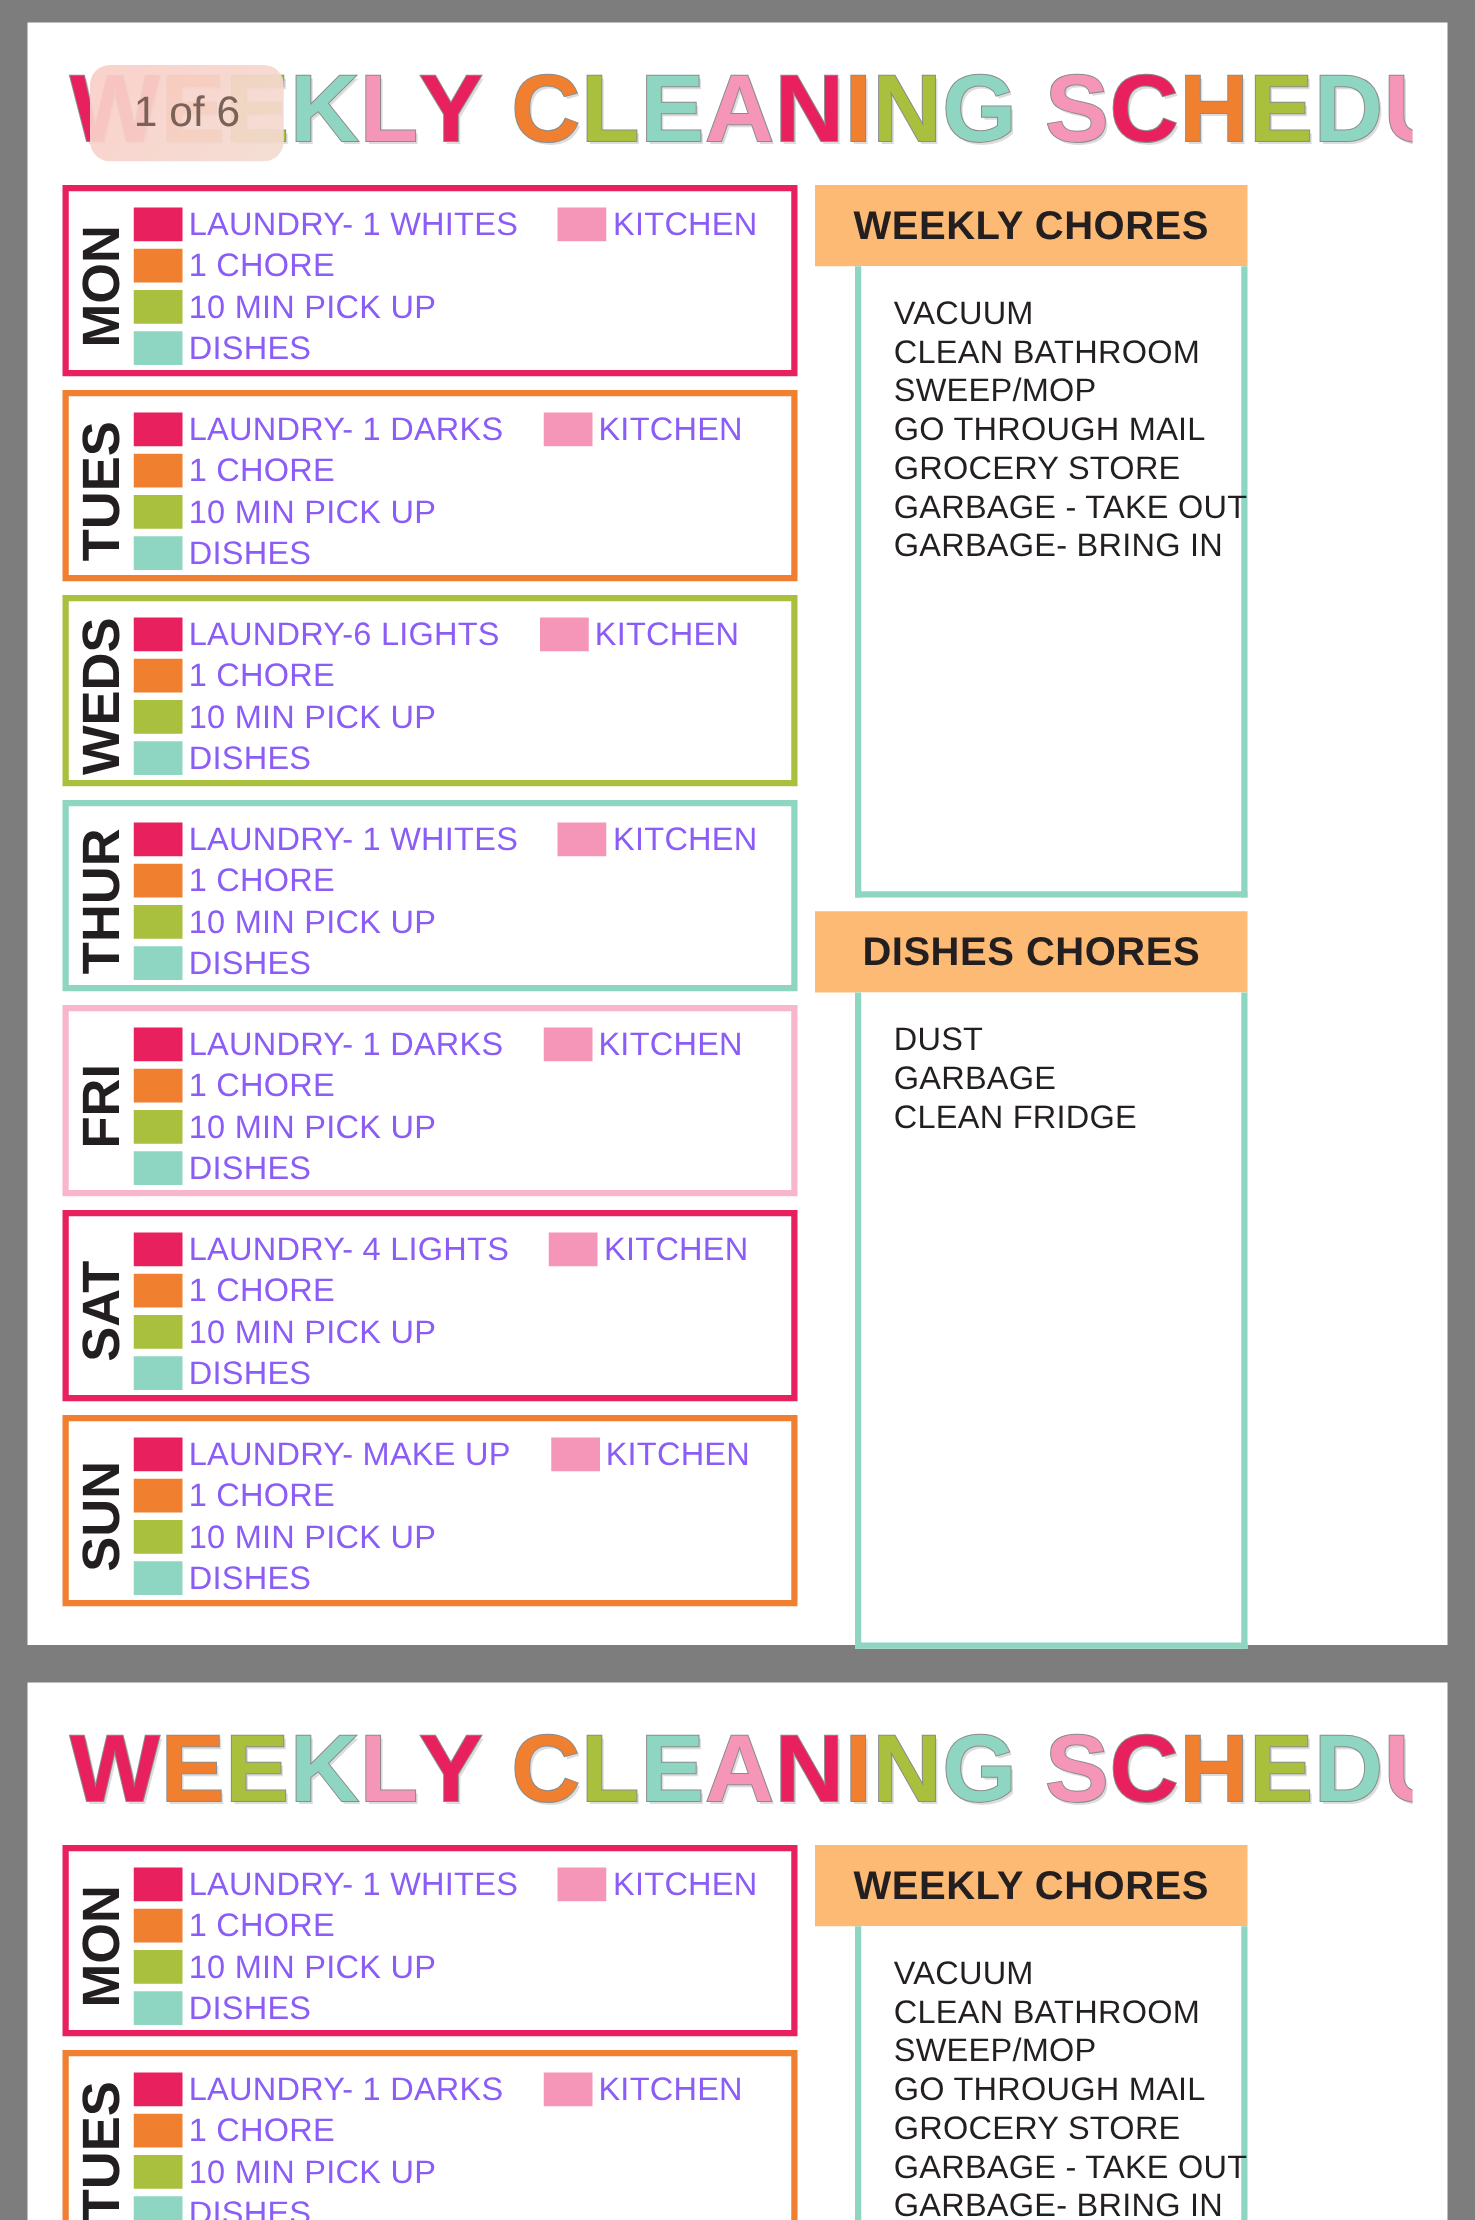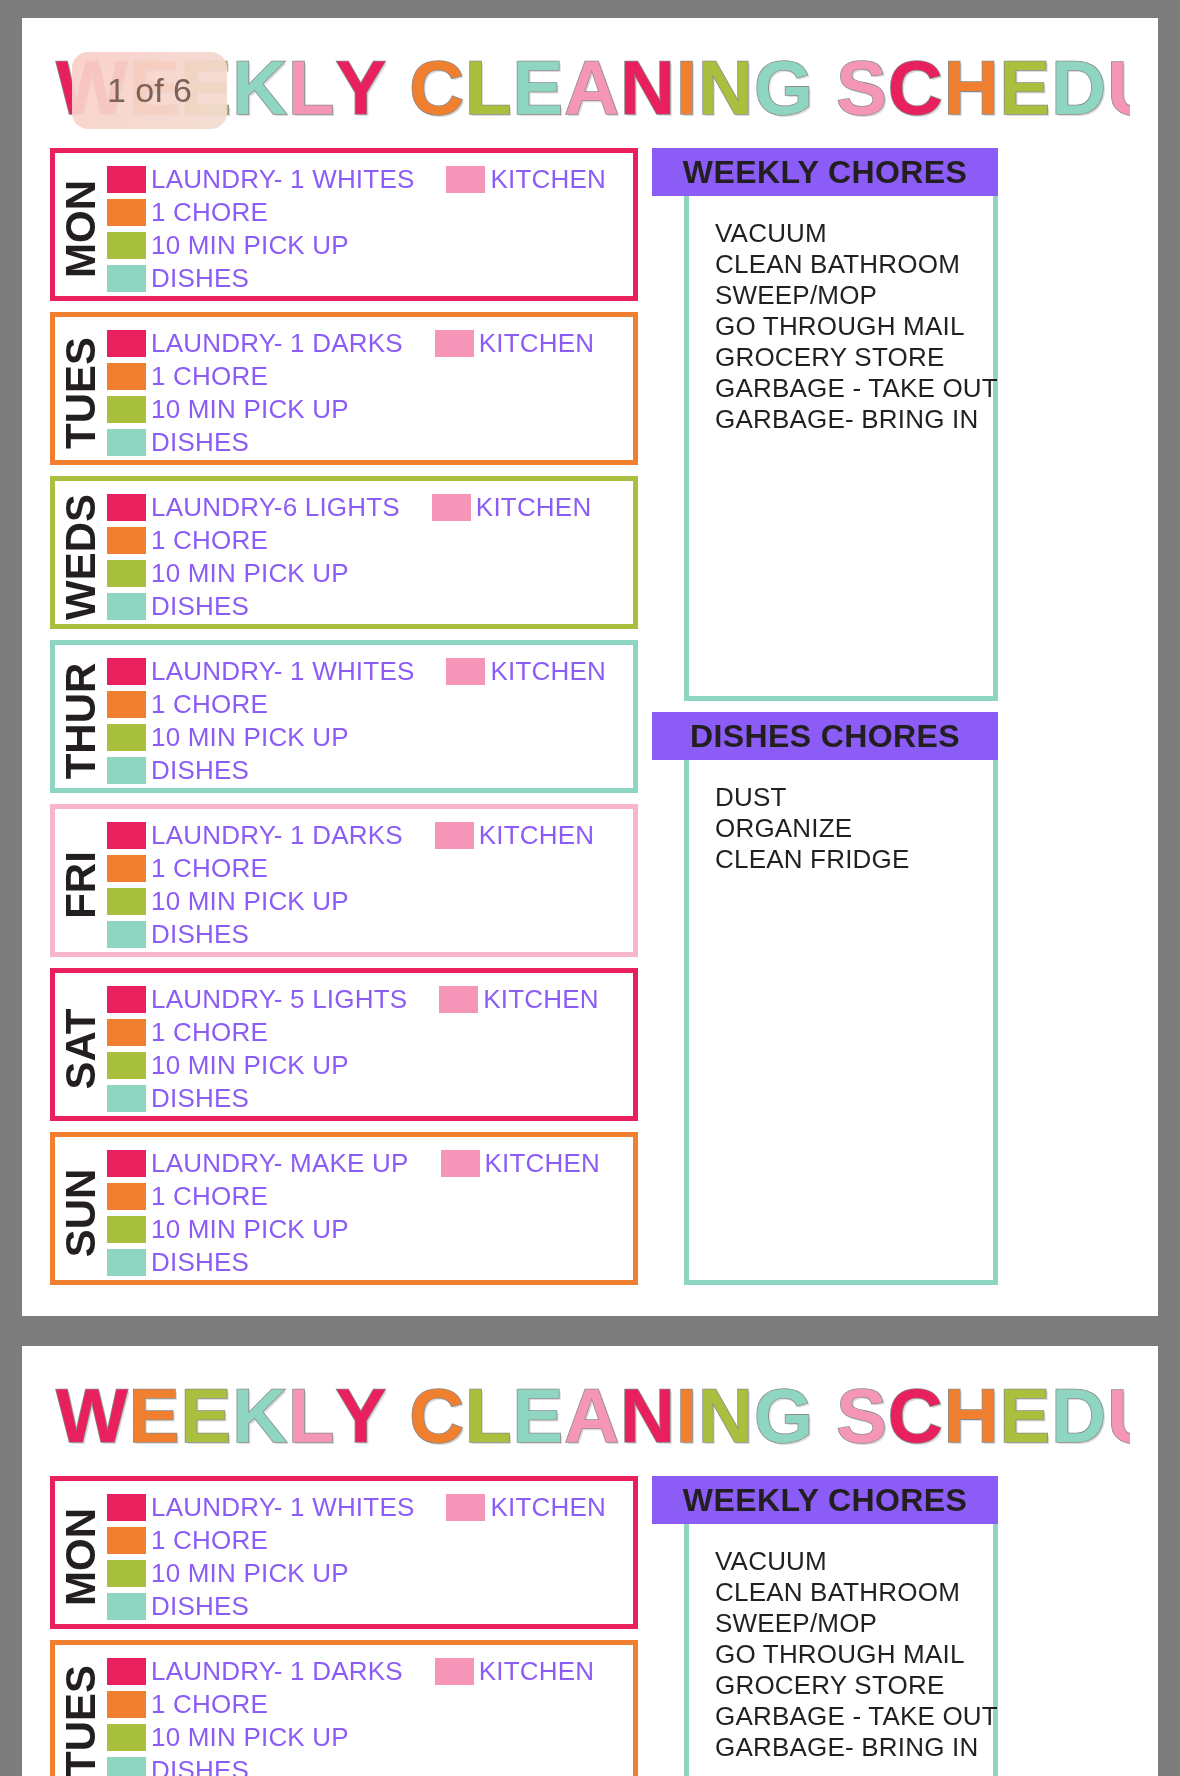--- a/index.html
+++ b/index.html
@@ -126,22 +126,22 @@
 
   .sw-laundry { background: #e8205e; }
   .sw-chore   { background: #f08030; }
   .sw-pickup  { background: #a8c03e; }
   .sw-dishes  { background: #8ed6c2; }
   .sw-kitchen { background: #f596b8; }
 
   
   .panel { display: flex; flex-direction: column; }
   .panel-head {
-    background: #8b5cf6;
-    height: 48px;
+    background: #fdba74;
+    height: 65px;
     display: flex;
     align-items: center;
     justify-content: center;
   }
   .panel-head span {
     font-size: 32px;
     font-weight: bold;
     color: #231f20;
     letter-spacing: 0.4px;
     font-family: "Liberation Sans", sans-serif;
@@ -330,21 +330,21 @@
                 </div>
               </div>
             </div>
             <div class="day-card" style="border-color: rgb(232, 32, 94);">
               <div class="day-label">
                 <span>SAT</span>
               </div>
               <div class="day-tasks">
                 <div class="task-row">
                   <div class="swatch sw-laundry"></div>
-                  <div class="task-text">LAUNDRY- 5 LIGHTS</div>
+                  <div class="task-text">LAUNDRY- 4 LIGHTS</div>
                   <div class="kitchen-block">
                     <div class="swatch sw-kitchen"></div>
                     <div class="task-text">KITCHEN</div>
                   </div>
                 </div>
                 <div class="task-row">
                   <div class="swatch sw-chore"></div>
                   <div class="task-text">1 CHORE</div>
                 </div>
                 <div class="task-row">
@@ -399,21 +399,21 @@
                 <div class="chore-line">GARBAGE - TAKE OUT</div>
                 <div class="chore-line">GARBAGE- BRING IN</div>
               </div>
           </div>
           <div class="panel panel-monthly">
             <div class="panel-head">
               <span>DISHES CHORES</span>
             </div>
             <div class="panel-body">
                 <div class="chore-line">DUST</div>
-                <div class="chore-line">ORGANIZE</div>
+                <div class="chore-line">GARBAGE</div>
                 <div class="chore-line">CLEAN FRIDGE</div>
               </div>
           </div>
         </div>
       </div>
     </div>
   </div>
 
   <div class="sheet sheet-2">
     <div class="sheet-inner">

